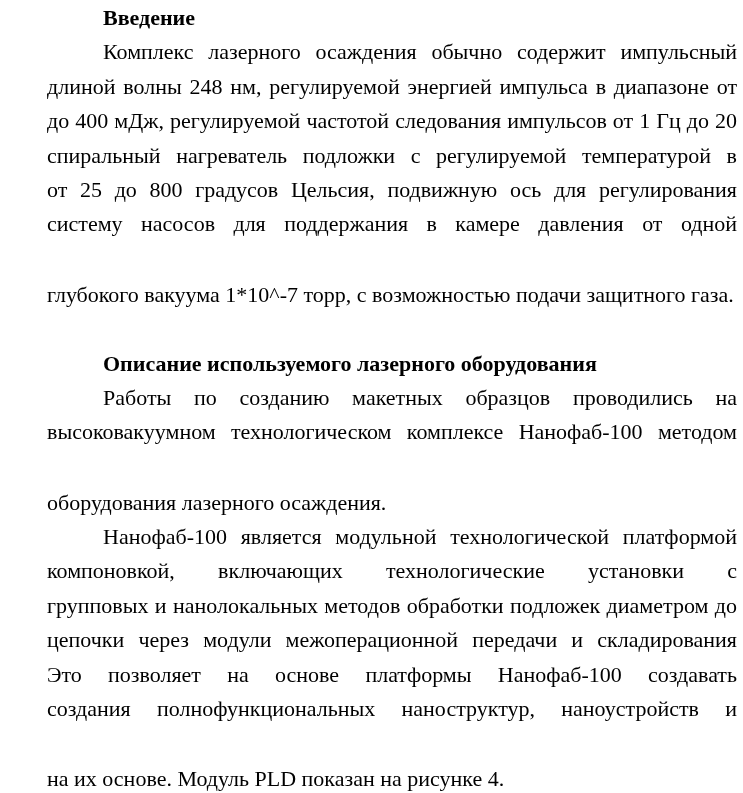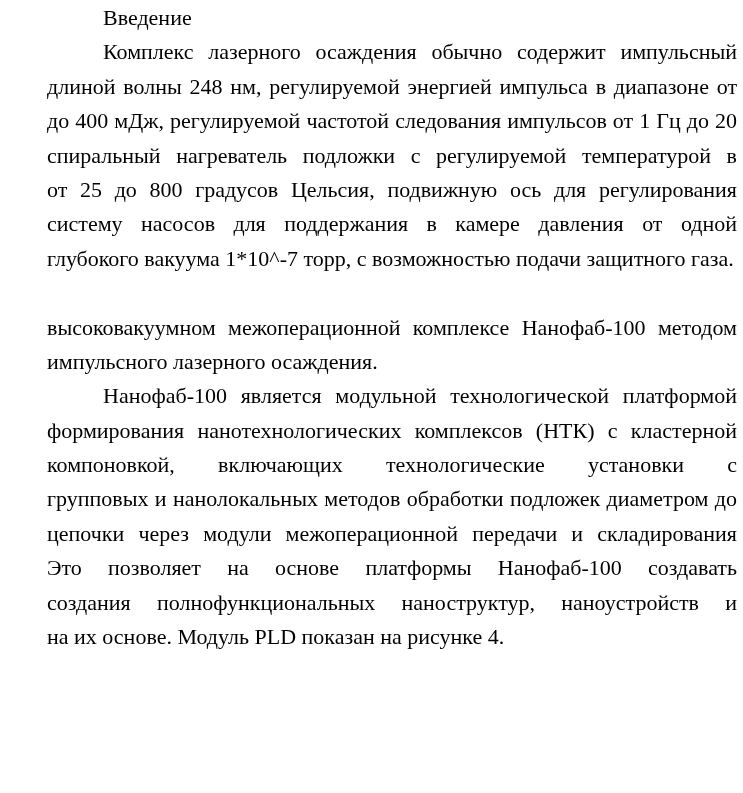--- a/index.html
+++ b/index.html
@@ -25,31 +25,32 @@
   .line {
     margin: 0;
     padding: 0;
     height: 34.4px;
     line-height: 34.4px;
     overflow: hidden;
     text-align: justify;
     text-align-last: justify;
   }
   .heading {
-    font-weight: normal;
+    font-weight: bold;
     font-size: 22px;
     text-align: left;
     text-align-last: left;
     text-indent: 56px;
   }
   .first {
     text-indent: 56px;
   }
   .last {
     text-align-last: left;
+    margin-top: 36px;
   }
   .blank {
     
   }
 </style>
 </head>
 <body>
 
 <div class="page">
 
@@ -58,26 +59,27 @@
   <p class="line first">Комплекс лазерного осаждения обычно содержит импульсный лазер с</p>
   <p class="line">длиной волны 248 нм, регулируемой энергией импульса в диапазоне от 50 мДж</p>
   <p class="line">до 400 мДж, регулируемой частотой следования импульсов от 1 Гц до 20 Гц,</p>
   <p class="line">спиральный нагреватель подложки с регулируемой температурой в диапазоне</p>
   <p class="line">от 25 до 800 градусов Цельсия, подвижную ось для регулирования расстояния</p>
   <p class="line">систему насосов для поддержания в камере давления от одной атмосферы и до</p>
   <p class="line last">глубокого вакуума 1*10^-7 торр, с возможностью подачи защитного газа.</p>
 
   <div class="line blank"></div>
 
+  <h2 class="line heading">Описание используемого лазерного оборудования</h2>
 
-  <p class="line">высоковакуумном межоперационной комплексе Нанофаб-100 методом</p>
-  <p class="line last">импульсного лазерного осаждения.</p>
+  <p class="line first">Работы по созданию макетных образцов проводились на</p>
+  <p class="line">высоковакуумном технологическом комплексе Нанофаб-100 методом</p>
+  <p class="line last">оборудования лазерного осаждения.</p>
 
   <p class="line first">Нанофаб-100 является модульной технологической платформой для</p>
-  <p class="line">формирования нанотехнологических комплексов (НТК) с кластерной</p>
   <p class="line">компоновкой, включающих технологические установки с возможностями</p>
   <p class="line">групповых и нанолокальных методов обработки подложек диаметром до 100</p>
   <p class="line">цепочки через модули межоперационной передачи и складирования образцов.</p>
   <p class="line">Это позволяет на основе платформы Нанофаб-100 создавать нанофабрики для</p>
   <p class="line">создания полнофункциональных наноструктур, наноустройств и наносистем</p>
   <p class="line last">на их основе. Модуль PLD показан на рисунке 4.</p>
 
 </div>
 
 </body></html>

